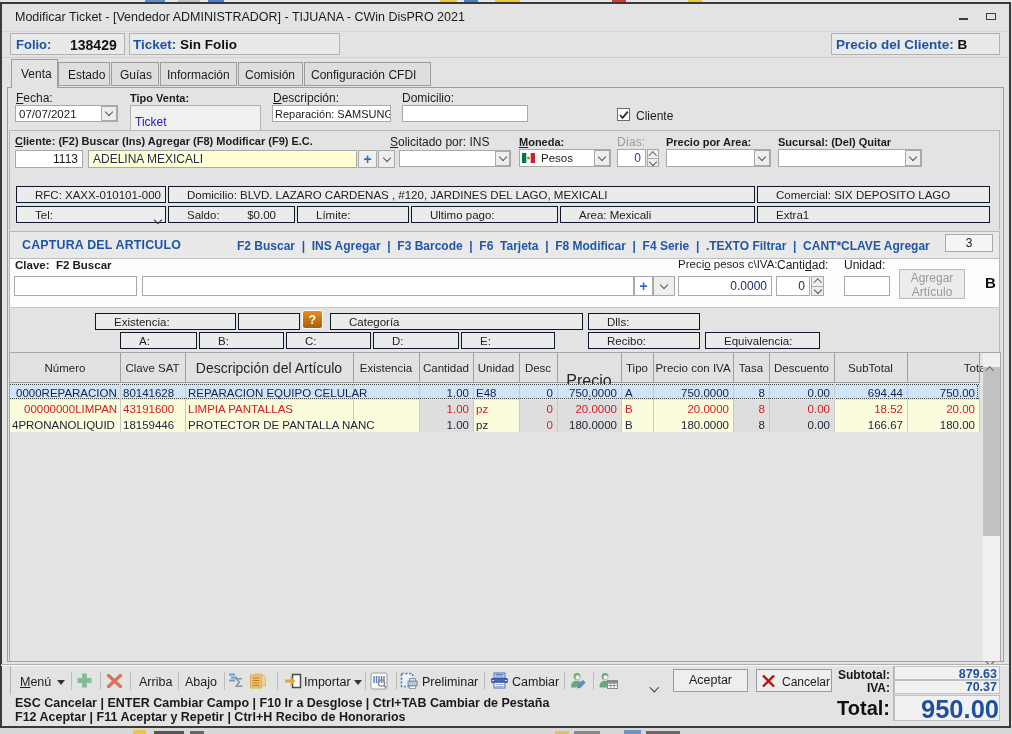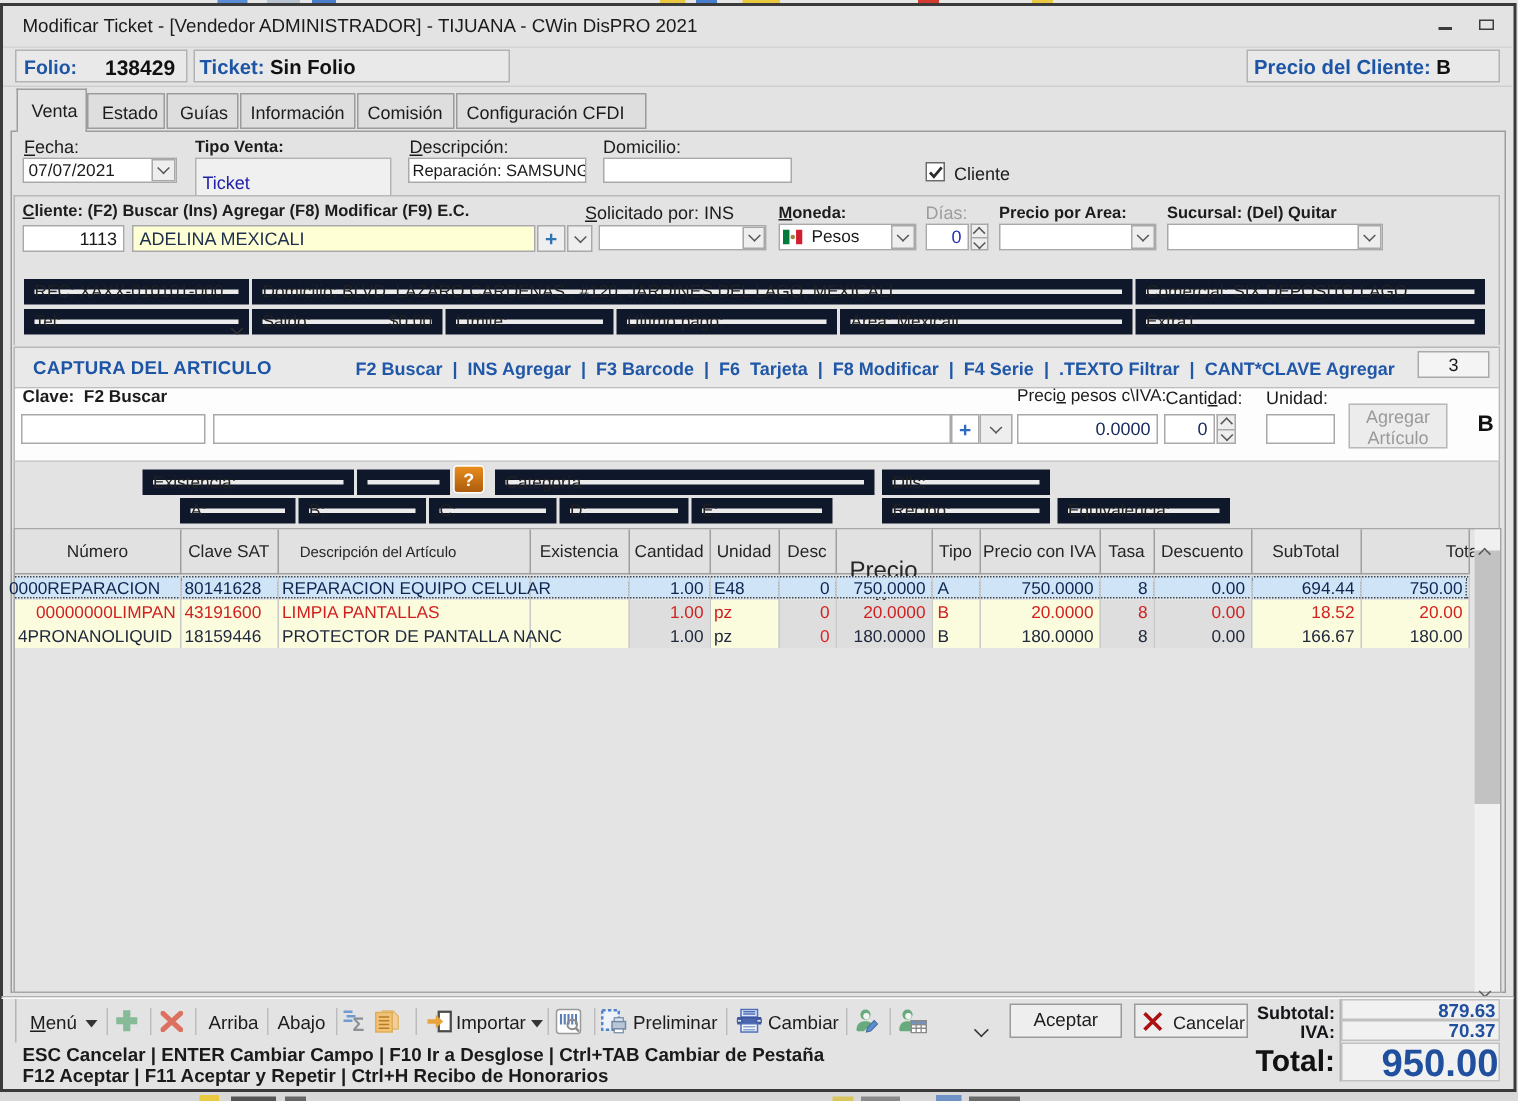--- a/index.html
+++ b/index.html
@@ -1,20 +1,20 @@
 <!DOCTYPE html>
 <html><head><meta charset="utf-8"><style>
 html,body{margin:0;padding:0;}
 body{width:1012px;height:734px;overflow:hidden;position:relative;background:#e2e2e2;
  font-family:"Liberation Sans",sans-serif;-webkit-font-smoothing:antialiased;}
 .a{position:absolute;box-sizing:border-box;}
 .lbl{position:absolute;font-size:12px;color:#1c1c1c;white-space:nowrap;}
 .b{font-weight:bold;}
-.box{position:absolute;box-sizing:border-box;border:7px solid #0f172a;background:#ebebeb;
- font-size:11.5px;color:#222;display:flex;align-items:center;padding:0 0;white-space:nowrap;}
+.box{position:absolute;box-sizing:border-box;border:1px solid #0f172a;background:#ebebeb;
+ font-size:11.5px;color:#222;display:flex;align-items:center;padding:0 18px;white-space:nowrap;}
 .inp{position:absolute;box-sizing:border-box;border:1px solid #a9a9a9;background:#fff;
  font-size:12px;color:#1a1a1a;display:flex;align-items:center;padding:0 4px;white-space:nowrap;overflow:hidden;}
 .chv{display:inline-block;width:5px;height:5px;border-right:1.4px solid #565656;border-bottom:1.4px solid #565656;transform:rotate(45deg);}
 .chvu{display:inline-block;width:4.5px;height:4.5px;border-right:1.3px solid #565656;border-bottom:1.3px solid #565656;transform:rotate(-135deg);}
 .cbtn{position:absolute;box-sizing:border-box;border:1px solid #a9a9a9;background:#eeeeee;display:flex;align-items:center;justify-content:center;}
 .sep{position:absolute;width:1px;background:#bdbdbd;top:672px;height:18px;}
 .tbtxt{position:absolute;font-size:12.5px;color:#1c1c1c;top:675px;white-space:nowrap;}
 .hdr{display:flex;align-items:center;justify-content:center;text-align:center;color:#262626;}
 .blue{color:#1d55a6;}
 .r1{font-size:11.5px;color:#0d2550;white-space:nowrap;}
@@ -198,21 +198,21 @@
 <div class="box" style="left:373px;top:332px;width:86px;height:17px;">D:</div>
 <div class="box" style="left:461px;top:332px;width:94px;height:17px;">E:</div>
 <div class="box" style="left:588px;top:332px;width:112px;height:17px;">Recibo:</div>
 <div class="box" style="left:705px;top:332px;width:115px;height:17px;">Equivalencia:</div>
 
 <div class="a" style="left:9px;top:352px;width:992px;height:310px;border:1px solid #a6a6a6;background:#e4e4e4;"></div>
 
 <div class="a" style="left:10px;top:353px;width:969px;height:30px;background:#e1e1e1;border-bottom:1px solid #9f9f9f;"></div>
 <div class="a hdr" style="left:10px;top:353px;width:110px;height:30px;font-size:11.5px;">Número</div>
 <div class="a hdr" style="left:120px;top:353px;width:65px;height:30px;font-size:11.5px;">Clave SAT</div>
-<div class="a hdr" style="left:168px;top:353px;width:168px;height:30px;font-size:10px;">Descripción del Artículo</div>
+<div class="a hdr" style="left:185px;top:353px;width:168px;height:30px;font-size:14px;">Descripción del Artículo</div>
 <div class="a hdr" style="left:353px;top:353px;width:66px;height:30px;font-size:11.5px;">Existencia</div>
 <div class="a hdr" style="left:419px;top:353px;width:54px;height:30px;font-size:11.5px;">Cantidad</div>
 <div class="a hdr" style="left:473px;top:353px;width:46px;height:30px;font-size:11.5px;">Unidad</div>
 <div class="a hdr" style="left:519px;top:353px;width:38px;height:30px;font-size:11.5px;">Desc</div>
 <div class="a hdr" style="left:557px;top:353px;width:64px;height:30px;font-size:16px;line-height:13px;margin-top:19px;">Precio<br>Original</div>
 <div class="a hdr" style="left:621px;top:353px;width:32px;height:30px;font-size:11.5px;">Tipo</div>
 <div class="a hdr" style="left:653px;top:353px;width:80px;height:30px;font-size:11.5px;">Precio con IVA</div>
 <div class="a hdr" style="left:733px;top:353px;width:36px;height:30px;font-size:11.5px;">Tasa</div>
 <div class="a hdr" style="left:769px;top:353px;width:65px;height:30px;font-size:11.5px;">Descuento</div>
 <div class="a hdr" style="left:834px;top:353px;width:73px;height:30px;font-size:11.5px;">SubTotal</div>
@@ -270,21 +270,21 @@
 <div class="a" style="left:519px;top:384px;width:1px;height:48px;background:#c9c9c9;"></div>
 <div class="a" style="left:557px;top:384px;width:1px;height:48px;background:#c9c9c9;"></div>
 <div class="a" style="left:621px;top:384px;width:1px;height:48px;background:#c9c9c9;"></div>
 <div class="a" style="left:653px;top:384px;width:1px;height:48px;background:#c9c9c9;"></div>
 <div class="a" style="left:733px;top:384px;width:1px;height:48px;background:#c9c9c9;"></div>
 <div class="a" style="left:769px;top:384px;width:1px;height:48px;background:#c9c9c9;"></div>
 <div class="a" style="left:834px;top:384px;width:1px;height:48px;background:#c9c9c9;"></div>
 <div class="a" style="left:907px;top:384px;width:1px;height:48px;background:#c9c9c9;"></div>
 <div class="a" style="left:979px;top:384px;width:1px;height:48px;background:#c9c9c9;"></div>
 
-<div class="a r1" style="left:6px;top:387px;">0000REPARACION</div>
+<div class="a r1" style="left:16px;top:387px;">0000REPARACION</div>
 <div class="a r1" style="left:123px;top:387px;">80141628</div>
 <div class="a r1" style="left:188px;top:387px;">REPARACION EQUIPO CELULAR</div>
 <div class="a r1" style="left:419px;top:387px;width:50px;text-align:right;">1.00</div>
 <div class="a r1" style="left:476px;top:387px;">E48</div>
 <div class="a r1" style="left:519px;top:387px;width:34px;text-align:right;">0</div>
 <div class="a r1" style="left:557px;top:387px;width:60px;text-align:right;">750.0000</div>
 <div class="a r1" style="left:625px;top:387px;">A</div>
 <div class="a r1" style="left:653px;top:387px;width:76px;text-align:right;">750.0000</div>
 <div class="a r1" style="left:733px;top:387px;width:32px;text-align:right;">8</div>
 <div class="a r1" style="left:769px;top:387px;width:61px;text-align:right;">0.00</div>

